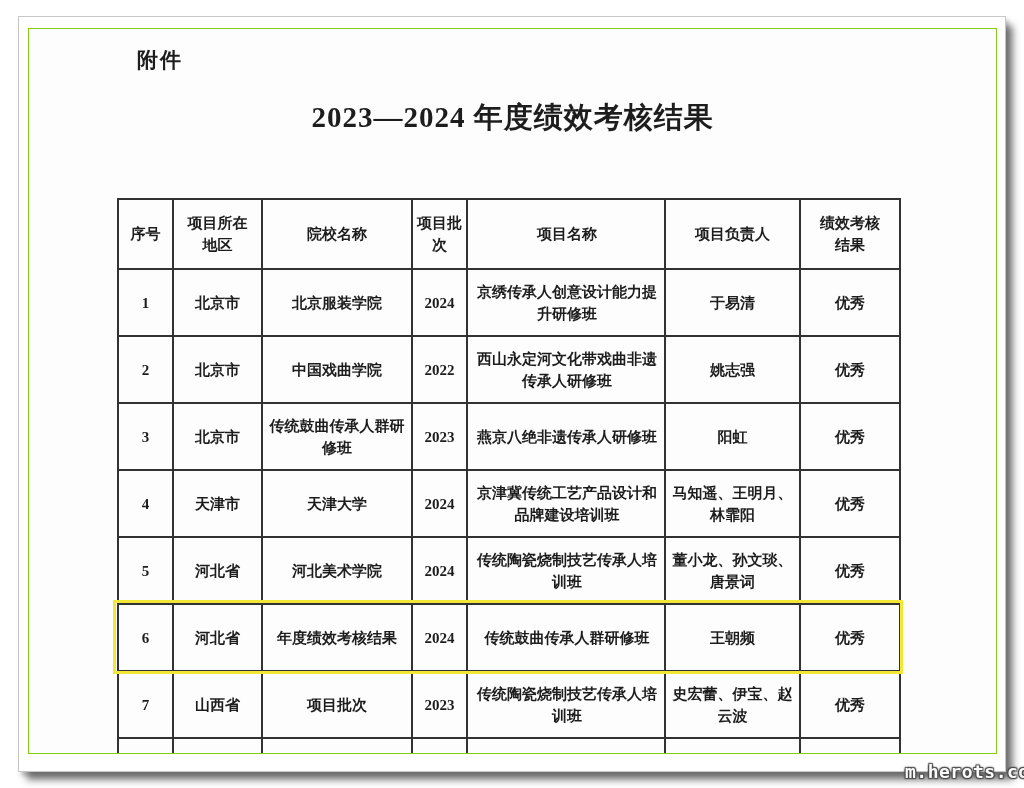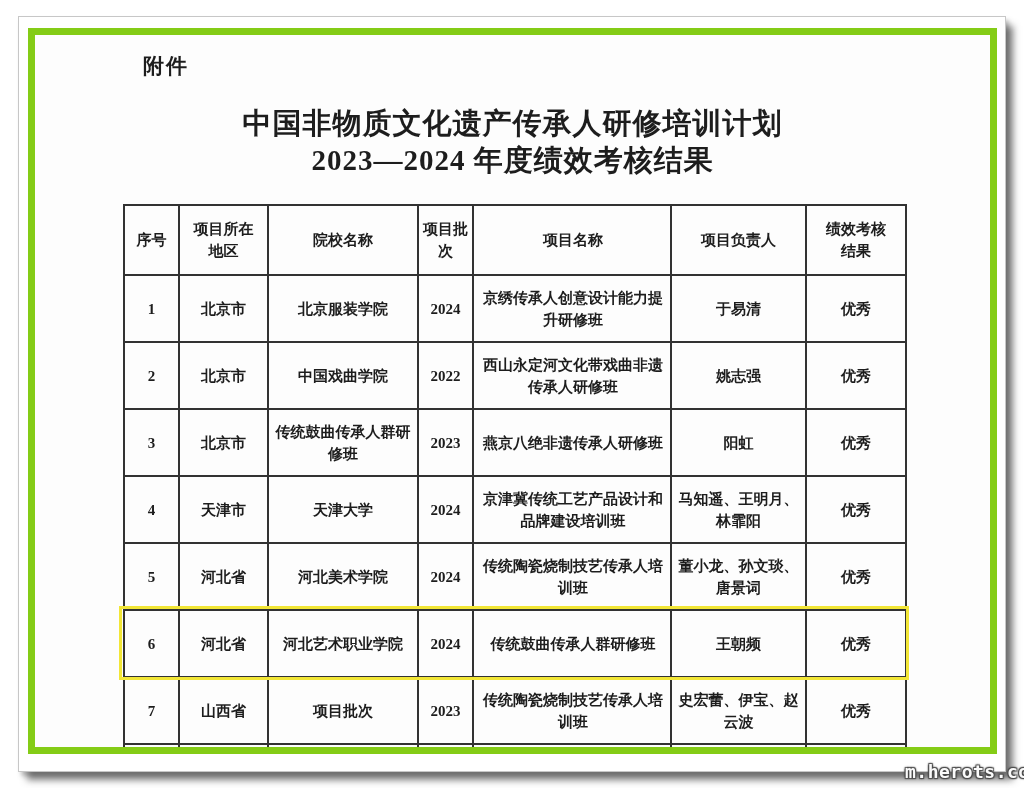--- a/index.html
+++ b/index.html
@@ -19,21 +19,21 @@
     background: #ffffff;
     border: 1px solid #c7c7c7;
     box-shadow: 8px 9px 7px -1px rgba(72,72,72,0.70), 3px 4px 4px rgba(100,100,100,0.35);
   }
   
   .page {
     position: absolute;
     left: 9px; top: 11px;
     width: 969px; height: 726px;
     background: #fdfdfd;
-    border: 7px solid #84cc16;
+    border: 1px solid #84cc16;
     overflow: hidden;
   }
   .attachment {
     position: absolute;
     left: 108px; top: 17px;
     font-size: 21px;
     font-weight: 700;
     letter-spacing: 2px;
   }
   .doc-title {
@@ -102,21 +102,20 @@
 </style>
 </head>
 <body>
 
 <div class="frame">
   <div class="page">
 
     <div class="attachment">附件</div>
 
     <div class="doc-title">
-      <div>中国非物质文化遗产传承人研修培训计划</div>
       <div>2023—2024 年度绩效考核结果</div>
     </div>
 
     <table class="results-table">
       <colgroup>
         <col style="width:55px">
           <col style="width:89px">
           <col style="width:150px">
         <col style="width:55px">
           <col style="width:198px">
@@ -180,21 +179,21 @@
           <td>河北美术学院</td>
           <td class="num">2024</td>
           <td class="cell-project">传统陶瓷烧制技艺传承人培训班</td>
           <td>董小龙、孙文琰、唐景词</td>
           <td>优秀</td>
         </tr>
 
         <tr class="data">
           <td class="num">6</td>
           <td>河北省</td>
-          <td>河北艺术职业学院</td>
+          <td>年度绩效考核结果</td>
           <td class="num">2024</td>
           <td class="cell-project">传统鼓曲传承人群研修班</td>
           <td>王朝频</td>
           <td>优秀</td>
         </tr>
 
         <tr class="data">
           <td class="num">7</td>
           <td>山西省</td>
           <td>项目批次</td>

